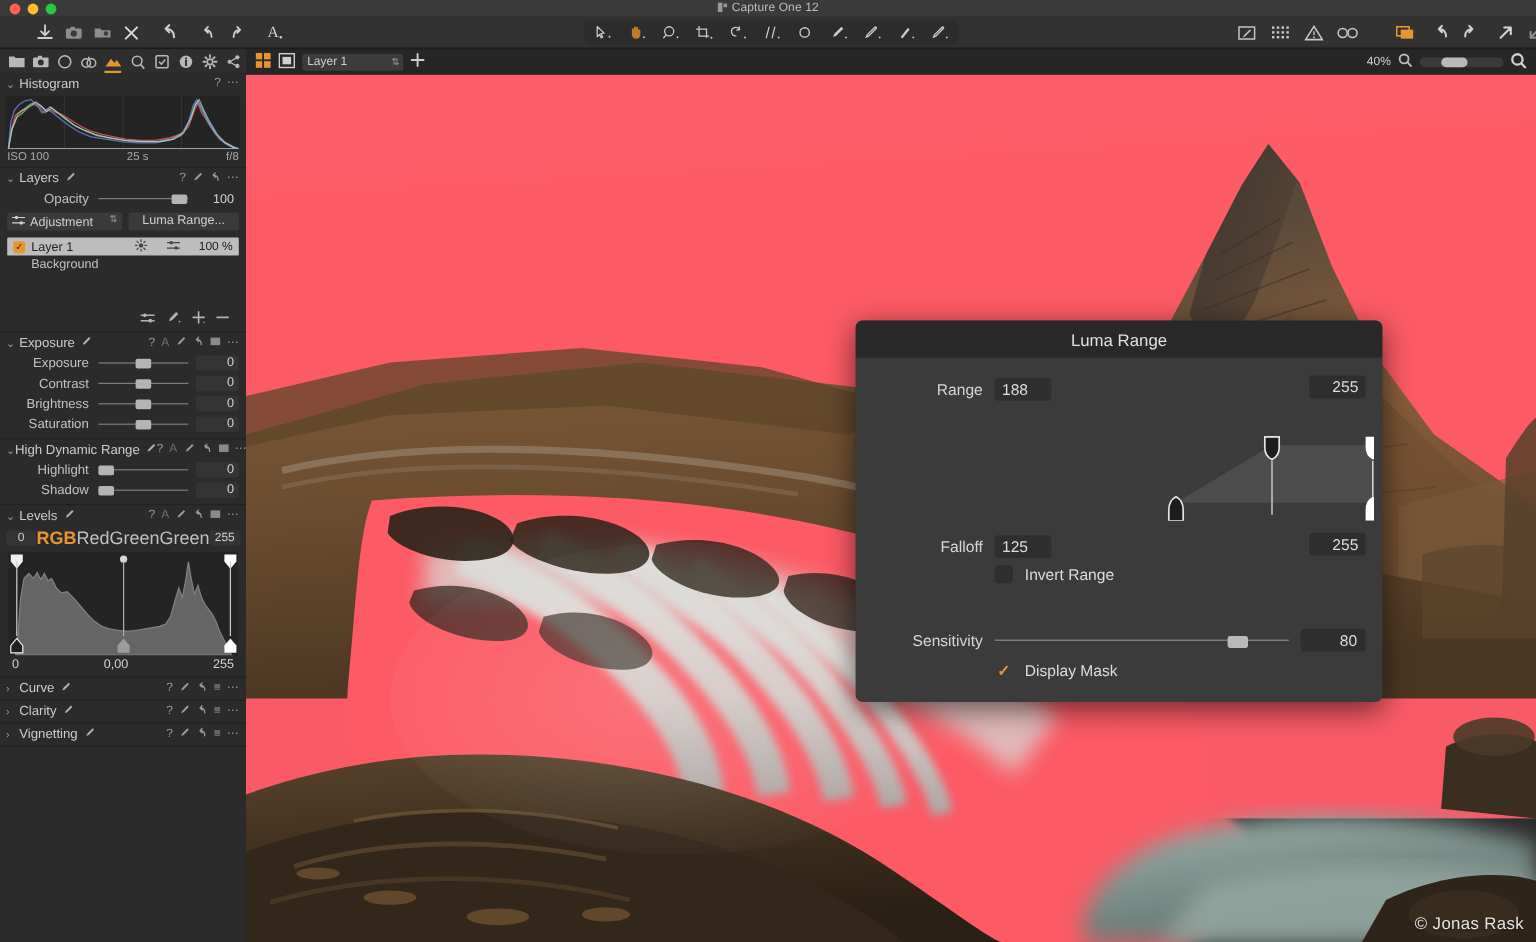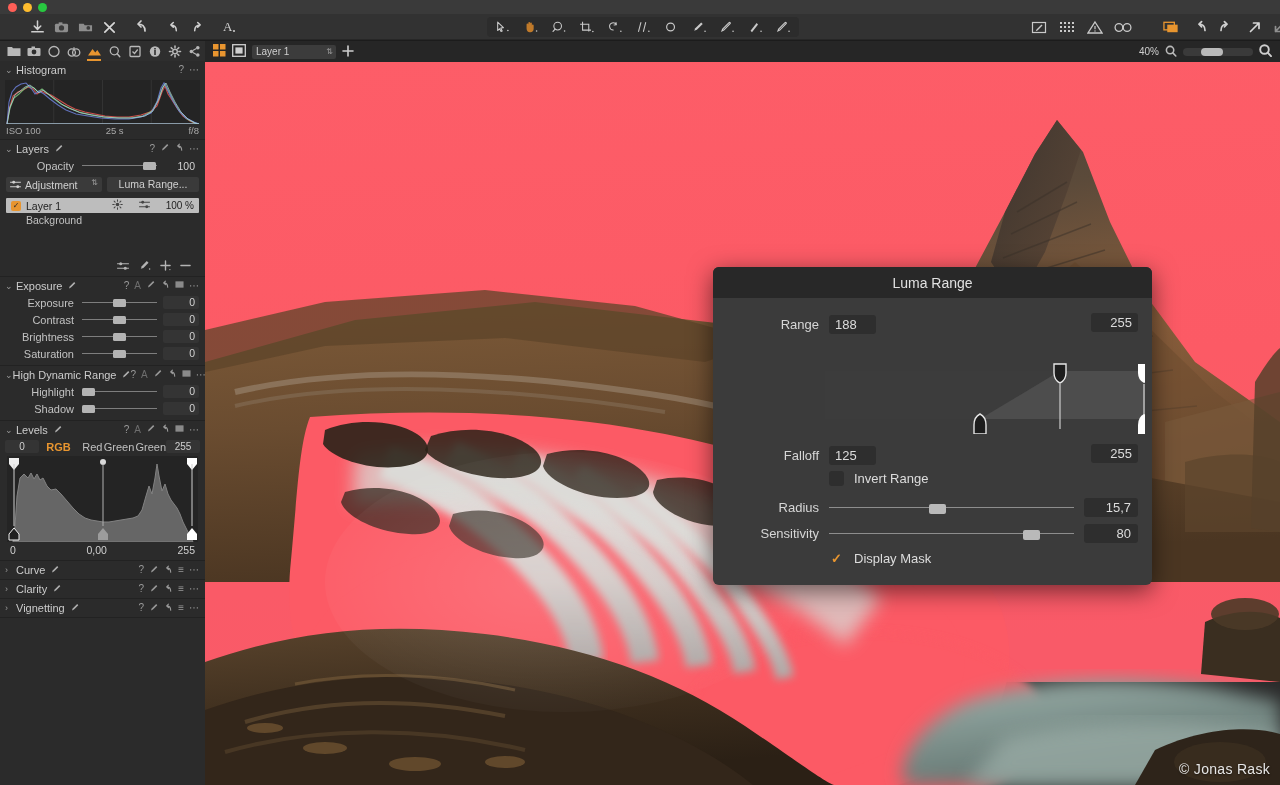--- a/index.html
+++ b/index.html
@@ -74,21 +74,21 @@
   .layeritem.sel{ background:#bdbdbd; color:#222; border-radius:1px;}
   .chk{ width:10px; height:10px; border-radius:2px; margin-right:5px; display:flex; align-items:center; justify-content:center; font-size:8px;}
   .chk.on{ background:#e8952f; color:#2a2a2a;}
   .layeritem .r{ margin-left:auto; display:flex; align-items:center; gap:16px; font-size:10px;}
   #bglayer{ padding-left:20px; color:#c2c2c2; font-size:10.5px; height:15px; line-height:15px;}
   #lyr-bottom{ display:flex; justify-content:flex-end; align-items:center; gap:9px; padding:0 8px 3px 0; color:#b4b4b4;}
 
   
   #lv-tabs{ display:flex; align-items:center; padding:2px 5px 1px 5px; gap:0px;}
   #lv-tabs .lvbox{ width:34px; height:13px; background:#343434; border-radius:2px; font-size:10px; text-align:center; line-height:13px; color:#d0d0d0;}
-  #lv-tabs .lvtab{ flex:1; text-align:right; font-size:11px; color:#c0c0c0;}
+  #lv-tabs .lvtab{ flex:1; text-align:right; font-size:15px; color:#c0c0c0;}
   #lv-tabs .lvtab.active{ color:#e8952f; font-weight:bold;}
   #lv-graph{ margin:2px 7px 0 7px; height:86px; background:#242424; position:relative;}
   #lv-nums{ display:flex; justify-content:space-between; padding:2px 10px 4px 10px; font-size:10.5px; color:#d0d0d0;}
 
   .collapsed .panel-head{ height:18px; }
 
   
   #viewer{ position:absolute; left:205px; top:62px; width:1075px; height:723px; overflow:hidden; background:#2a2a2a;}
   #photo{ position:absolute; left:0; top:0; width:1075px; height:723px;}
   #copyright{ position:absolute; right:10px; bottom:8px; font-size:14px; color:#e6e6e6; letter-spacing:.3px; text-shadow:0 1px 2px rgba(0,0,0,.5);}
@@ -126,20 +126,28 @@
   #dlg-buttons{ position:absolute; left:0; top:286px; width:439px; height:32px; display:flex; align-items:center;}
 </style>
 </head>
 <body>
 
 <div id="titlebar">
   <div id="traffic">
     <div class="dot tl-red"></div>
     <div class="dot tl-yellow"></div>
     <div class="dot tl-green"></div>
+  </div>
+  <div id="app-title">
+    <span class="appicon">
+      <svg width="8" height="8" viewBox="0 0 8 8">
+          <rect x="0" y="0" width="4" height="8" fill="#9a9a9a"></rect>
+          <rect x="5" y="1" width="3" height="3" fill="#9a9a9a"></rect>
+        </svg>
+    </span><span>Capture One 12</span>
   </div>
 </div>
 
 <div id="toolbar">
   <div class="tgroup" id="tg-left">
     <div class="tbtn">
         <svg width="15" height="15" viewBox="0 0 16 16">
           <path d="M8 1v8M8 10L4.5 6.5M8 10l3.5-3.5" stroke="#cfcfcf" stroke-width="1.6" fill="none" stroke-linecap="round"></path>
           <path d="M2 12.5h12" stroke="#cfcfcf" stroke-width="1.8" stroke-linecap="round"></path>
         </svg>
@@ -936,28 +944,20 @@
       <span class="dlabel">Falloff</span>
       <span class="dfield l">125</span>
       <span class="dfield r">255</span>
     </div>
 
     <div id="invert-row">
       <span class="dchk"></span>
       <span class="dchklabel">Invert Range</span>
     </div>
 
-    <div id="radius-row">
-      <span class="dlabel">Radius</span>
-      <span class="dslider">
-          <span class="track"></span>
-          <span class="knob" style="left:41%"></span>
-        </span>
-      <span class="dval">15,7</span>
-    </div>
 
     <div id="sens-row">
       <span class="dlabel">Sensitivity</span>
       <span class="dslider">
           <span class="track"></span>
           <span class="knob" style="left:79%"></span>
         </span>
       <span class="dval">80</span>
     </div>
 

